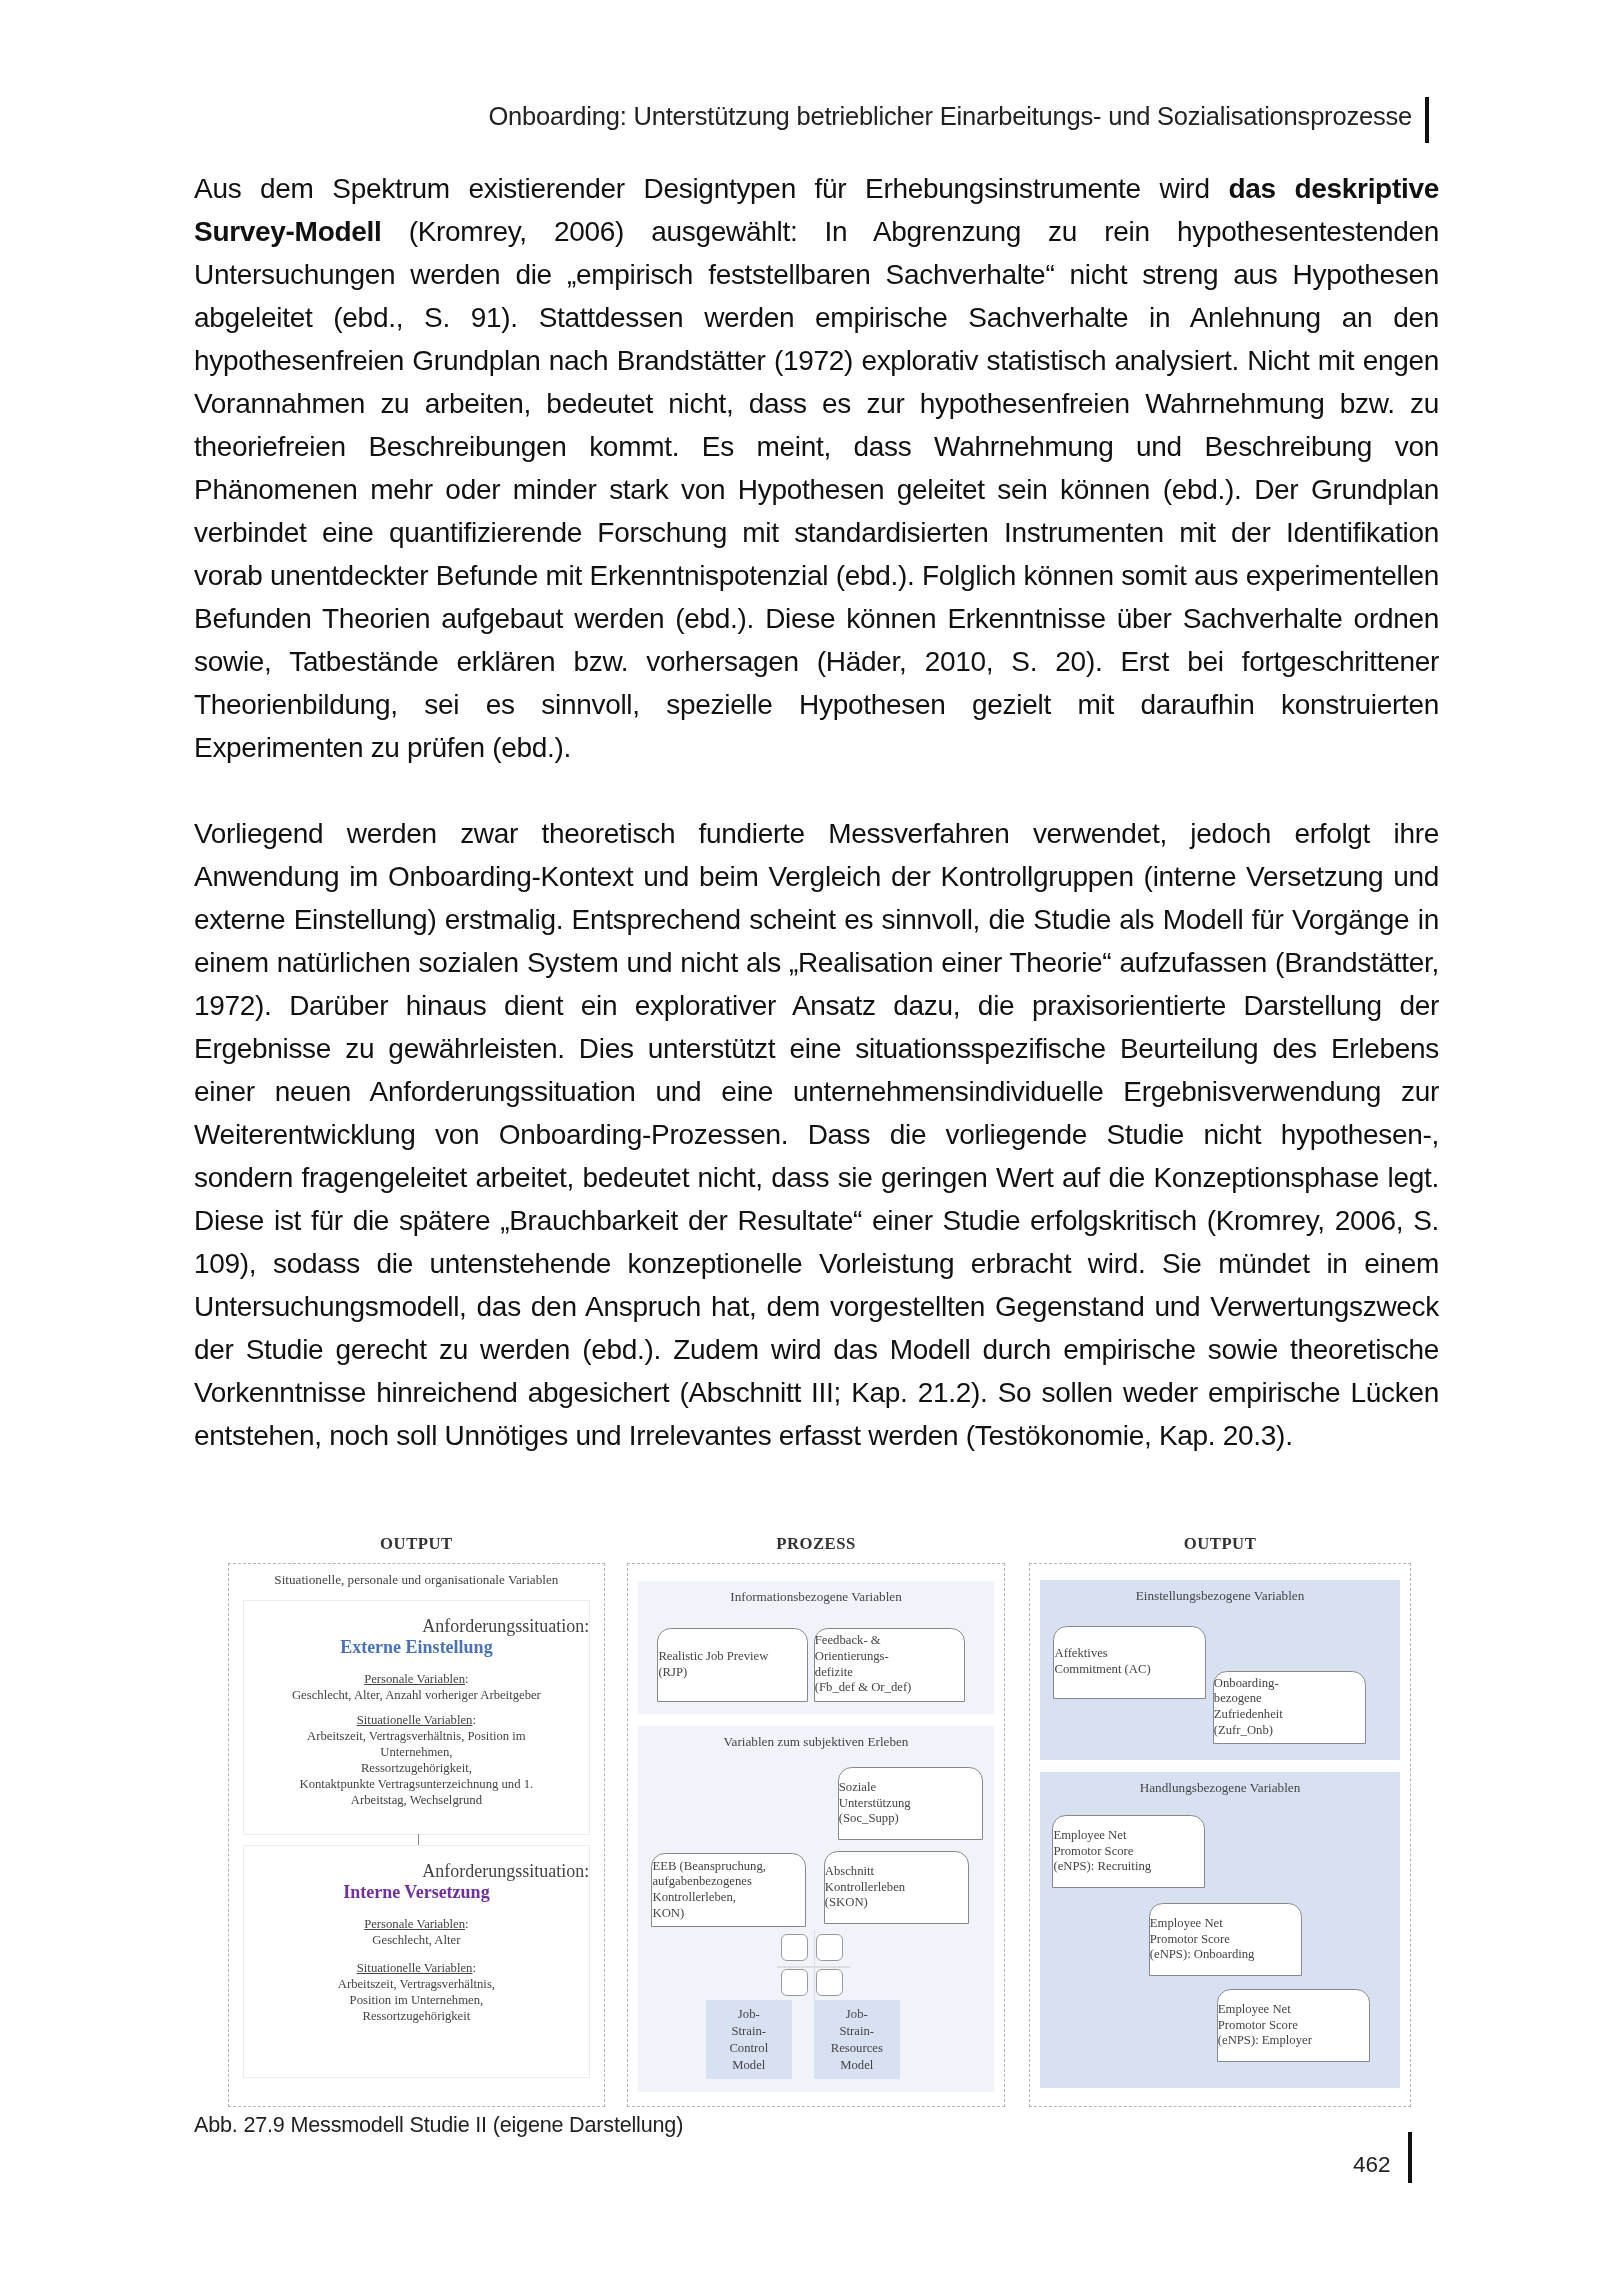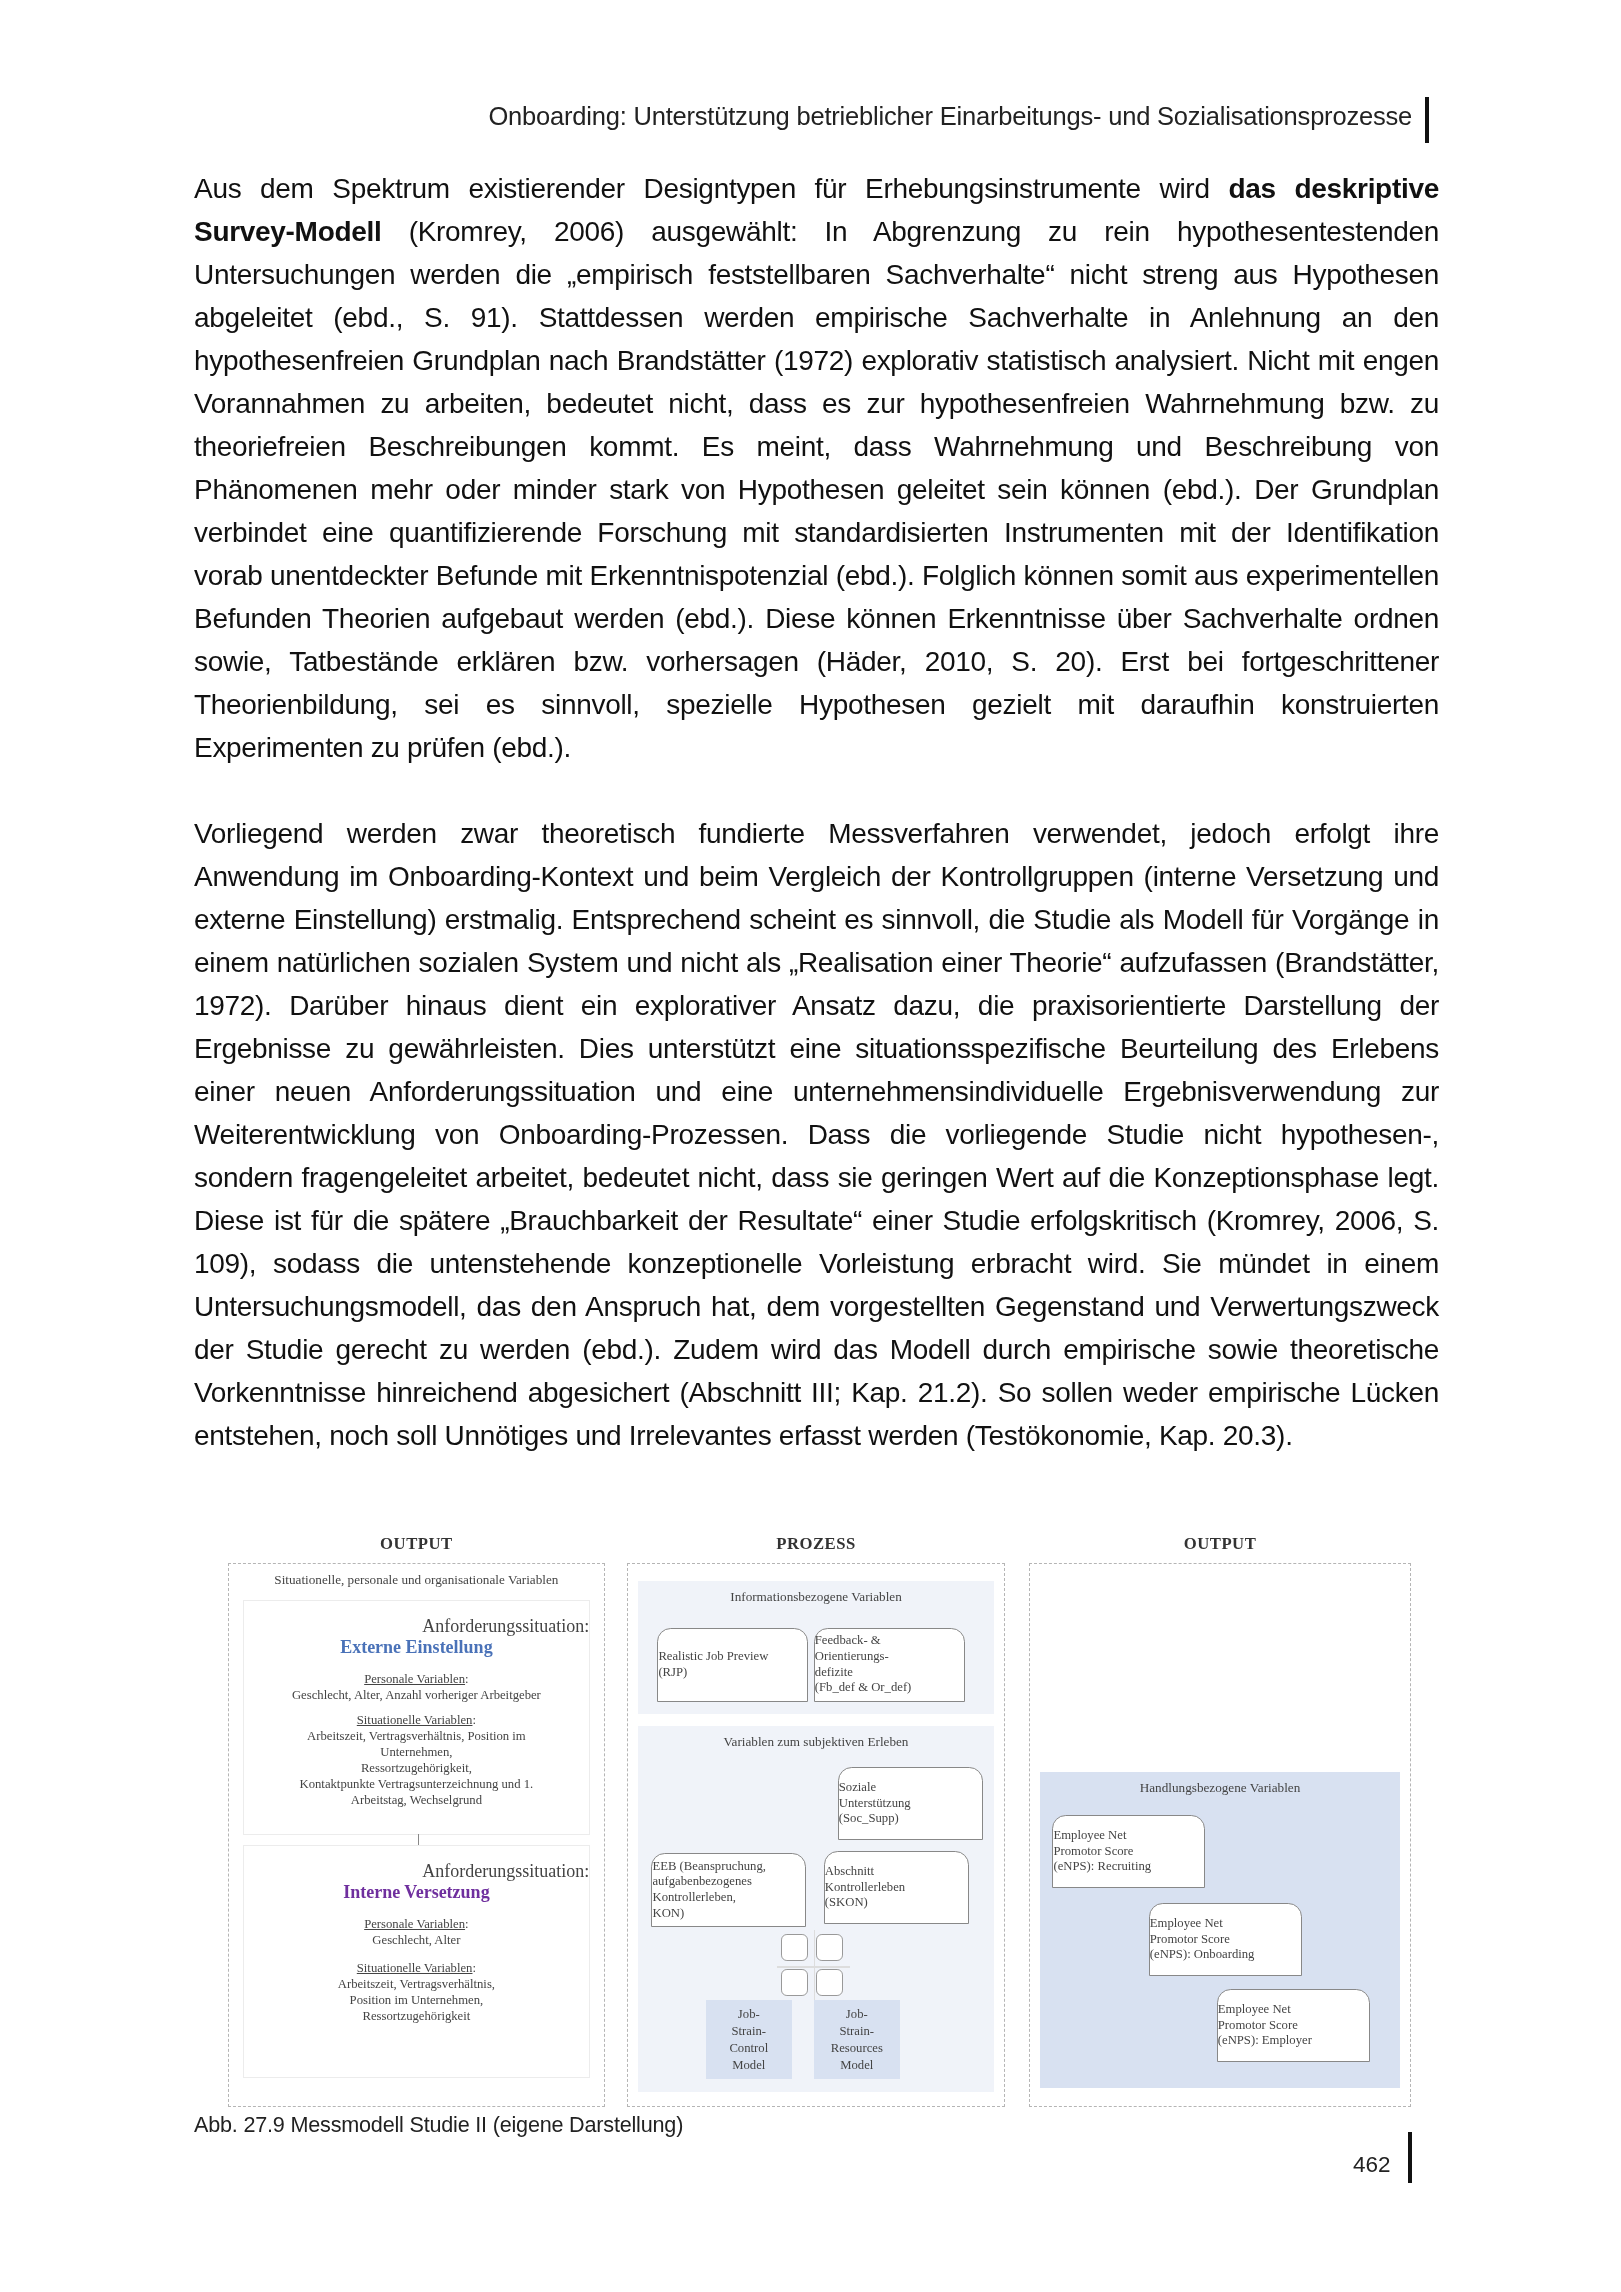--- a/index.html
+++ b/index.html
@@ -152,20 +152,33 @@
         <div>Job-</div>
         <div>Strain-</div>
         <div>Resources</div>
         <div>Model</div>
       </div>
     </div>
   </div>
 
   <div class="col-title" style="left:804px; width:382px;">OUTPUT</div>
   <div class="col col-output">
+    <div class="panel panel-blue" style="top:15.7px; height:180px;">
+      <div class="panel-title">Einstellungsbezogene Variablen</div>
+      <div class="pbox" style="left:13.7px; top:46px; width:153px; height:73px;">
+        <div>Affektives</div>
+        <div>Commitment (AC)</div>
+      </div>
+      <div class="pbox" style="left:173px; top:91px; width:153px; height:73px;">
+        <div>Onboarding-</div>
+        <div>bezogene</div>
+        <div>Zufriedenheit</div>
+        <div>(Zufr_Onb)</div>
+      </div>
+    </div>
 
     <div class="panel panel-blue" style="top:208px; height:316px;">
       <div class="panel-title">Handlungsbezogene Variablen</div>
       <div class="pbox" style="left:12.7px; top:43px; width:153px; height:73px;">
         <div>Employee Net</div>
         <div>Promotor Score</div>
         <div>(eNPS): Recruiting</div>
       </div>
       <div class="pbox" style="left:109px; top:131px; width:153px; height:73px;">
         <div>Employee Net</div>

